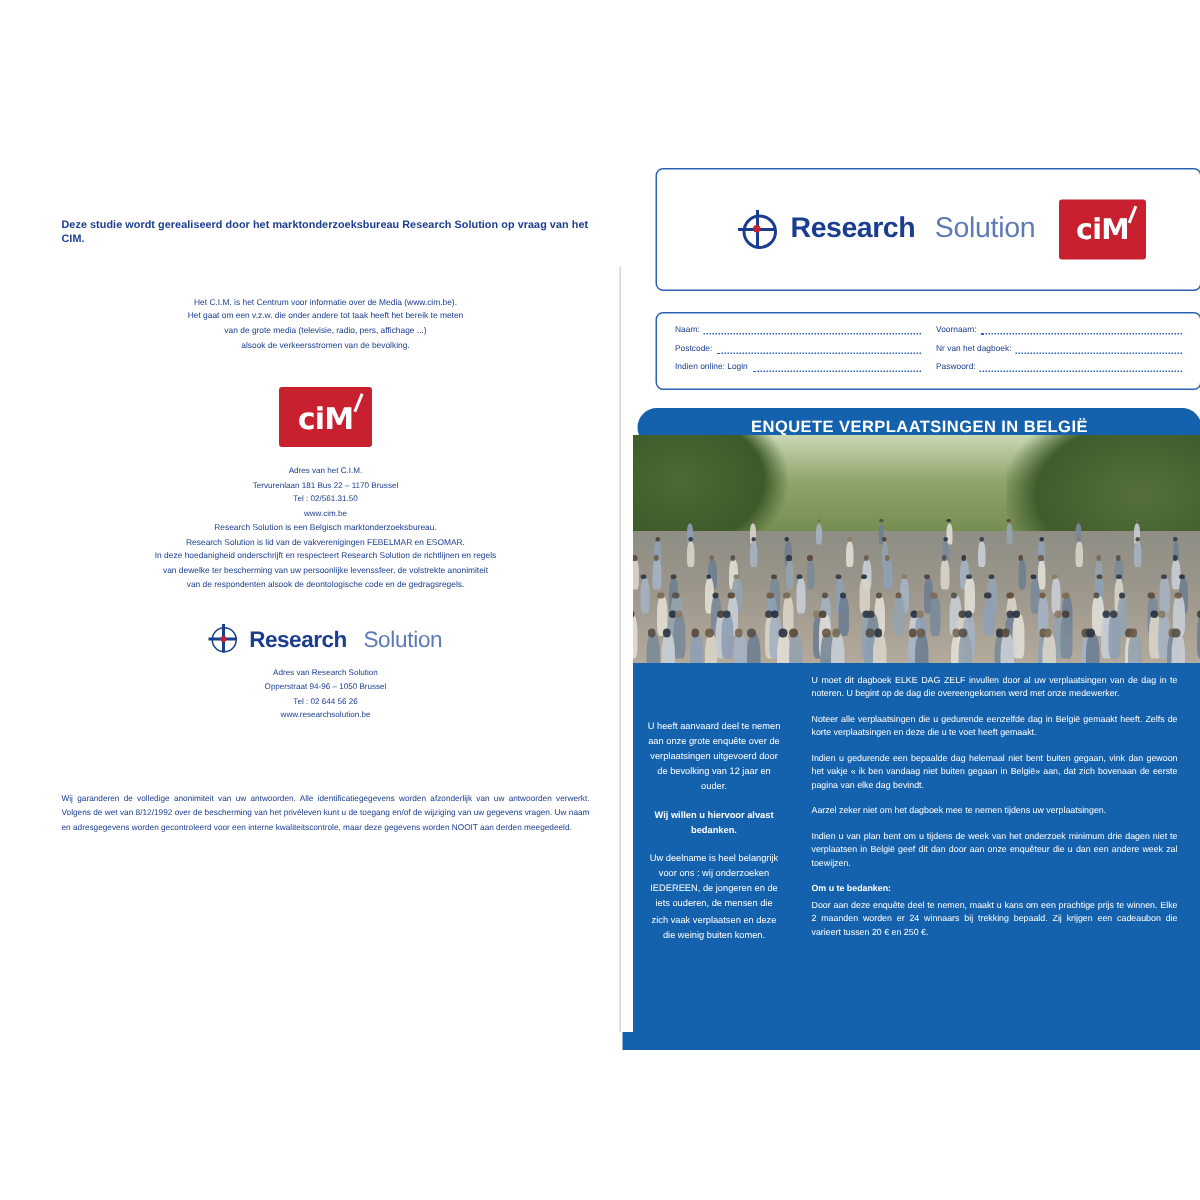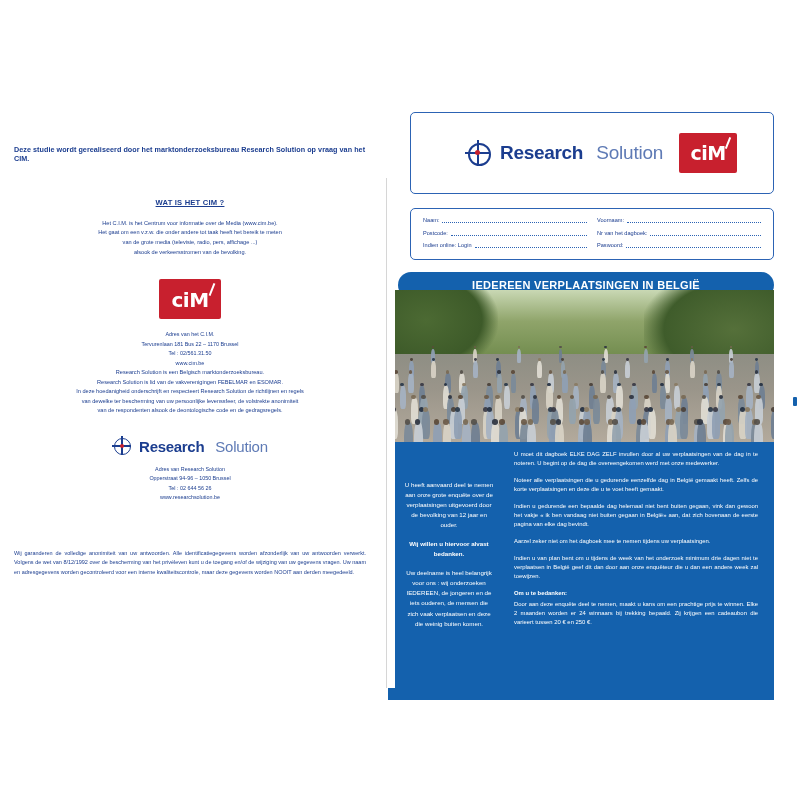--- a/index.html
+++ b/index.html
@@ -10,20 +10,21 @@
   body {
     width: 800px;
     height: 800px;
     position: relative;
     font-family: "Liberation Sans", sans-serif;
     overflow: hidden;
   }
   .page {
     position: absolute;
     inset: 0;
+    margin-left: 27px;
   }
 
   
   .left-panel {
     position: absolute;
     left: 14px;
     top: 145px;
     width: 352px;
     height: 540px;
     color: #1a3f8f;
@@ -373,21 +374,20 @@
 </style>
 </head>
 <body>
 
 <div class="page">
 
   <div class="left-panel">
 
     <p class="lead-line">Deze studie wordt gerealiseerd door het marktonderzoeksbureau Research Solution op vraag van het CIM.</p>
 
-    <h2 class="sec-title">WAT IS HET CIM ?</h2>
     <div class="body-lines">
       <div>Het C.I.M. is het Centrum voor informatie over de Media (www.cim.be).</div>
       <div>Het gaat om een v.z.w. die onder andere tot taak heeft het bereik te meten</div>
       <div>van de grote media (televisie, radio, pers, affichage ...)</div>
       <div>alsook de verkeersstromen van de bevolking.</div>
     </div>
 
     <div class="cim-logo-wrap">
       <span class="cim-logo">
         <span class="cim-text">ciM</span>
@@ -476,21 +476,21 @@
           <span class="lbl">Indien online: Login</span>
           <span class="dots"></span>
         </div>
         <div class="form-field">
           <span class="lbl">Paswoord:</span>
           <span class="dots"></span>
         </div>
       </div>
     </div>
 
-    <div class="title-banner">IEDEREEN VERPLAATSINGEN IN BELGIË</div>
+    <div class="title-banner">ENQUETE VERPLAATSINGEN IN BELGIË</div>
 
     <div class="photo">
       <div class="sky"></div>
       <div class="trees-l"></div>
       <div class="trees-r"></div>
       <div class="ground"></div>
       <div class="crowd" id="crowd">
           <span class="p" style="left:0.00%;top:4.00%;width:3.9px;height:14.3px;background:#c7cdd4;"></span>
           <span class="p" style="left:0.15%;top:1.40%;width:2.4px;height:2.4px;border-radius:50%;background:#2e3440;"></span>
           <span class="p" style="left:11.18%;top:4.00%;width:3.9px;height:14.3px;background:#8fa0b4;"></span>

